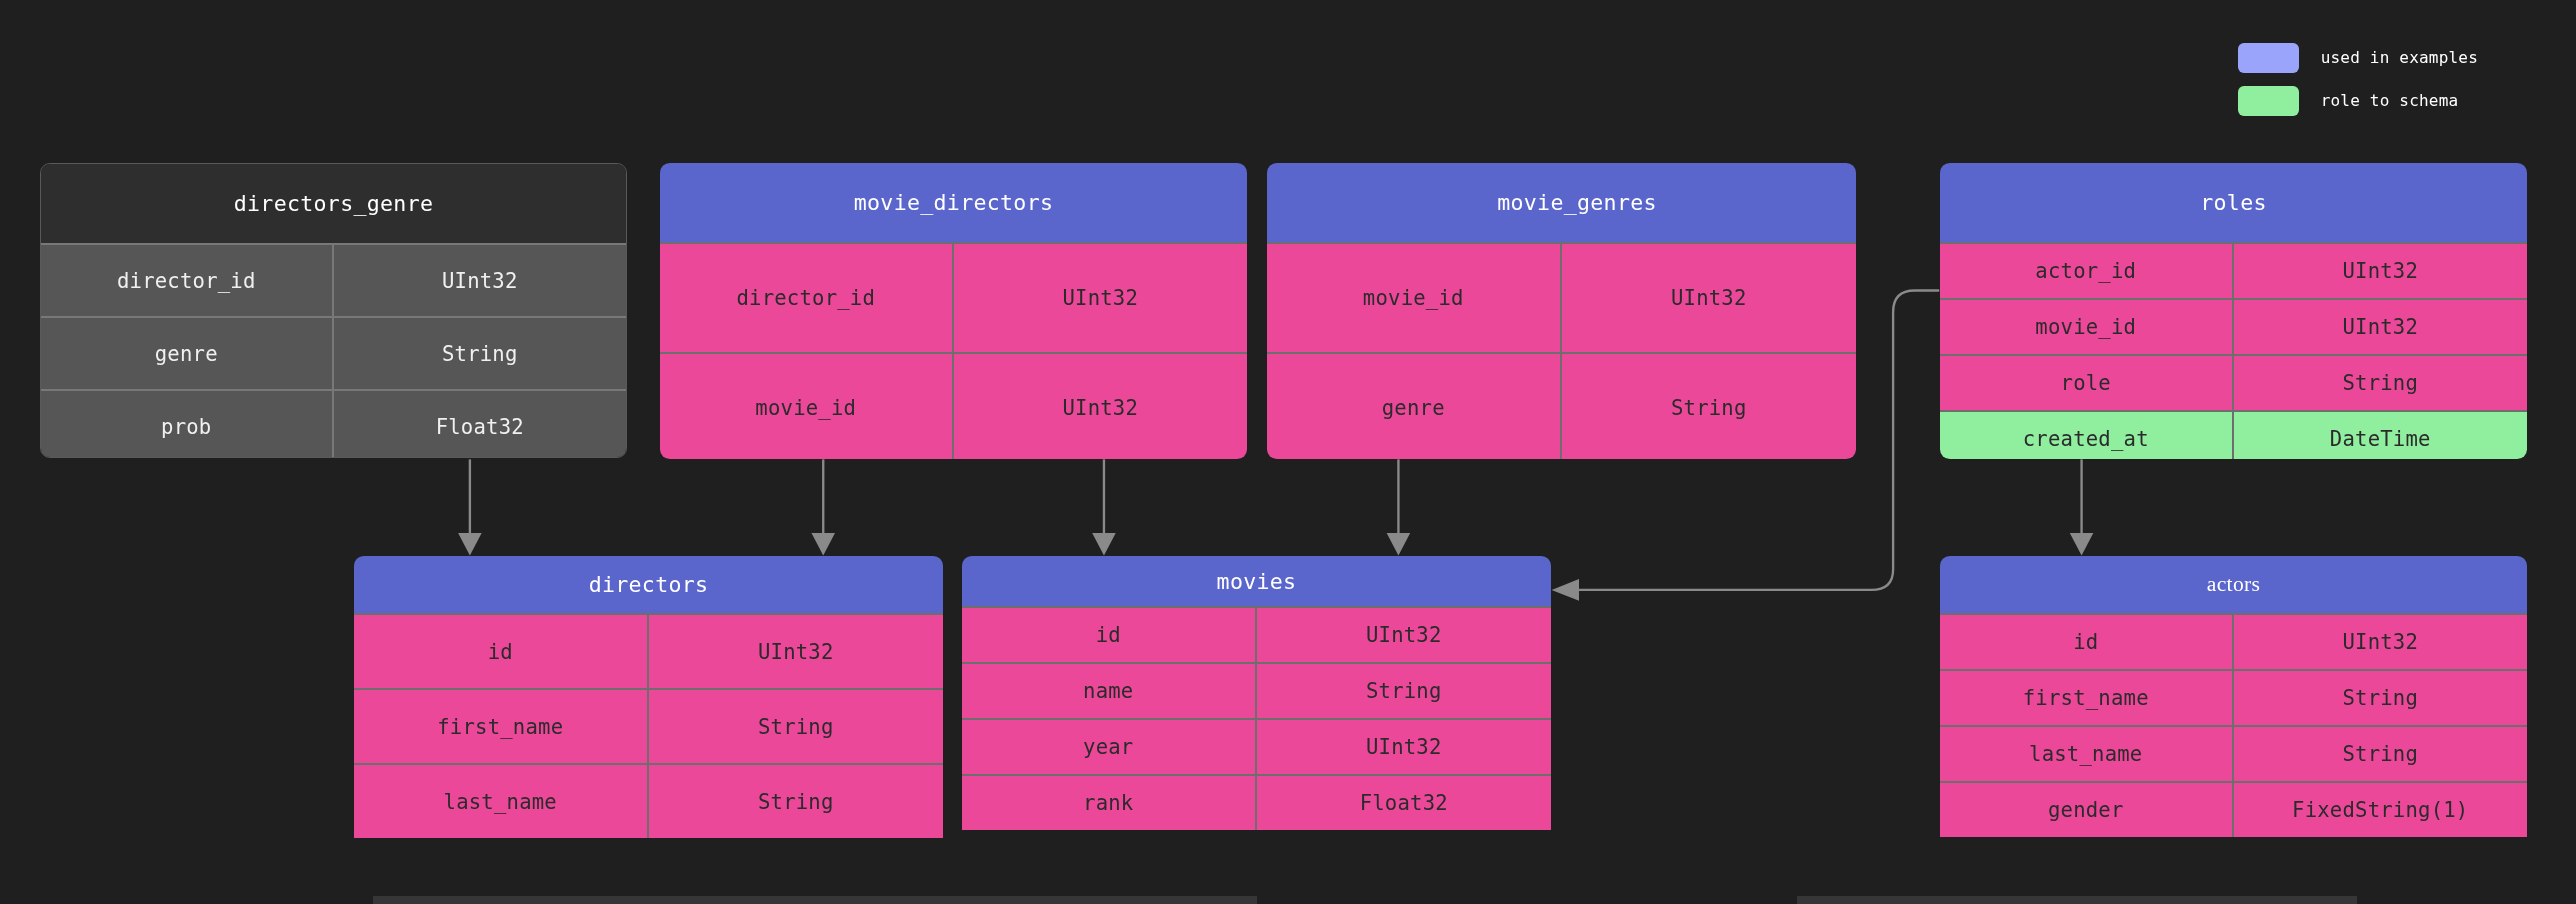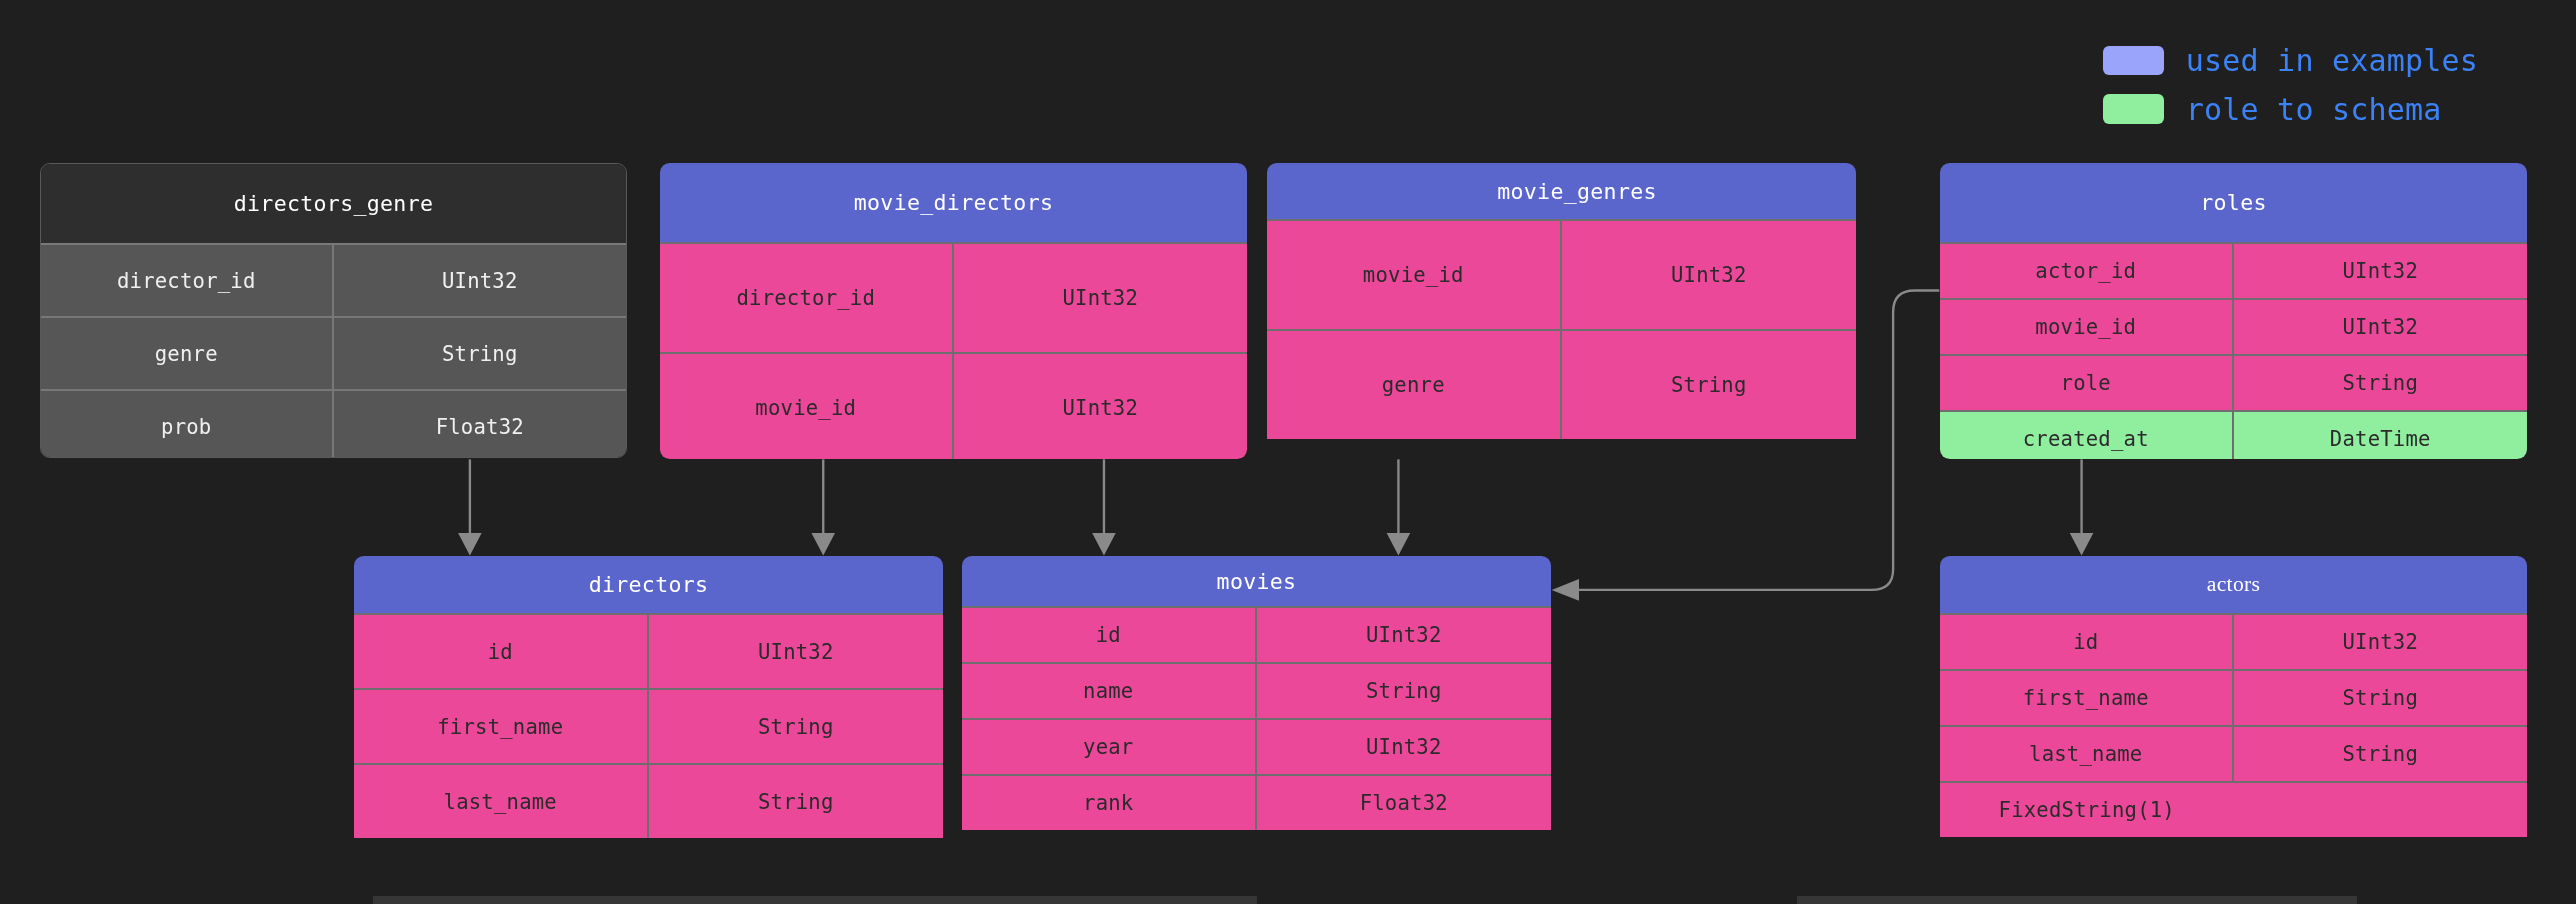--- a/index.html
+++ b/index.html
@@ -29,22 +29,22 @@
     display: flex;
     align-items: center;
     gap: 21.6px;
   }
   .legend-swatch {
     width: 61px;
     height: 29.5px;
     border-radius: 5.9px;
   }
   .legend-label {
-    color: #3b82f6;
-    font-size: 30px;
+    color: #ffffff;
+    font-size: 16px;
     letter-spacing: 0.2px;
     white-space: nowrap;
   }
 
   
   .tbl {
     position: absolute;
     border-radius: 9.8px;
     overflow: hidden;
     box-sizing: border-box;
@@ -178,21 +178,21 @@
         <div class="tbl-row" style="height: 110px;">
           <div class="tbl-cell left">director_id</div>
           <div class="tbl-cell right">UInt32</div>
         </div>
         <div class="tbl-row" style="height: 110px;">
           <div class="tbl-cell left">movie_id</div>
           <div class="tbl-cell right">UInt32</div>
         </div>
       </div>
       <div class="tbl theme-blue" style="left: 1267px; top: 163px; width: 589px; height: 296px;">
-        <div class="tbl-title" style="height: 56px; padding-left: 31px;">movie_genres</div>
+        <div class="tbl-title" style="height: 79px; padding-left: 31px;">movie_genres</div>
         <div class="tbl-row" style="height: 110px;">
           <div class="tbl-cell left">movie_id</div>
           <div class="tbl-cell right">UInt32</div>
         </div>
         <div class="tbl-row" style="height: 110px;">
           <div class="tbl-cell left">genre</div>
           <div class="tbl-cell right">String</div>
         </div>
       </div>
       <div class="tbl theme-blue" style="left: 1940px; top: 163px; width: 587px; height: 296px;">
@@ -256,20 +256,21 @@
         </div>
         <div class="tbl-row" style="height: 56px;">
           <div class="tbl-cell left">first_name</div>
           <div class="tbl-cell right">String</div>
         </div>
         <div class="tbl-row" style="height: 56px;">
           <div class="tbl-cell left">last_name</div>
           <div class="tbl-cell right">String</div>
         </div>
         <div class="tbl-row" style="height: 56px;">
+          <div class="tbl-cell left">gender</div>
           <div class="tbl-cell right">FixedString(1)</div>
         </div>
       </div>
     </div>
 
   <div id="legend">
       <div class="legend-row">
         <div class="legend-swatch" style="background: rgb(154, 164, 250);"></div>
         <div class="legend-label">used in examples</div>
       </div>

